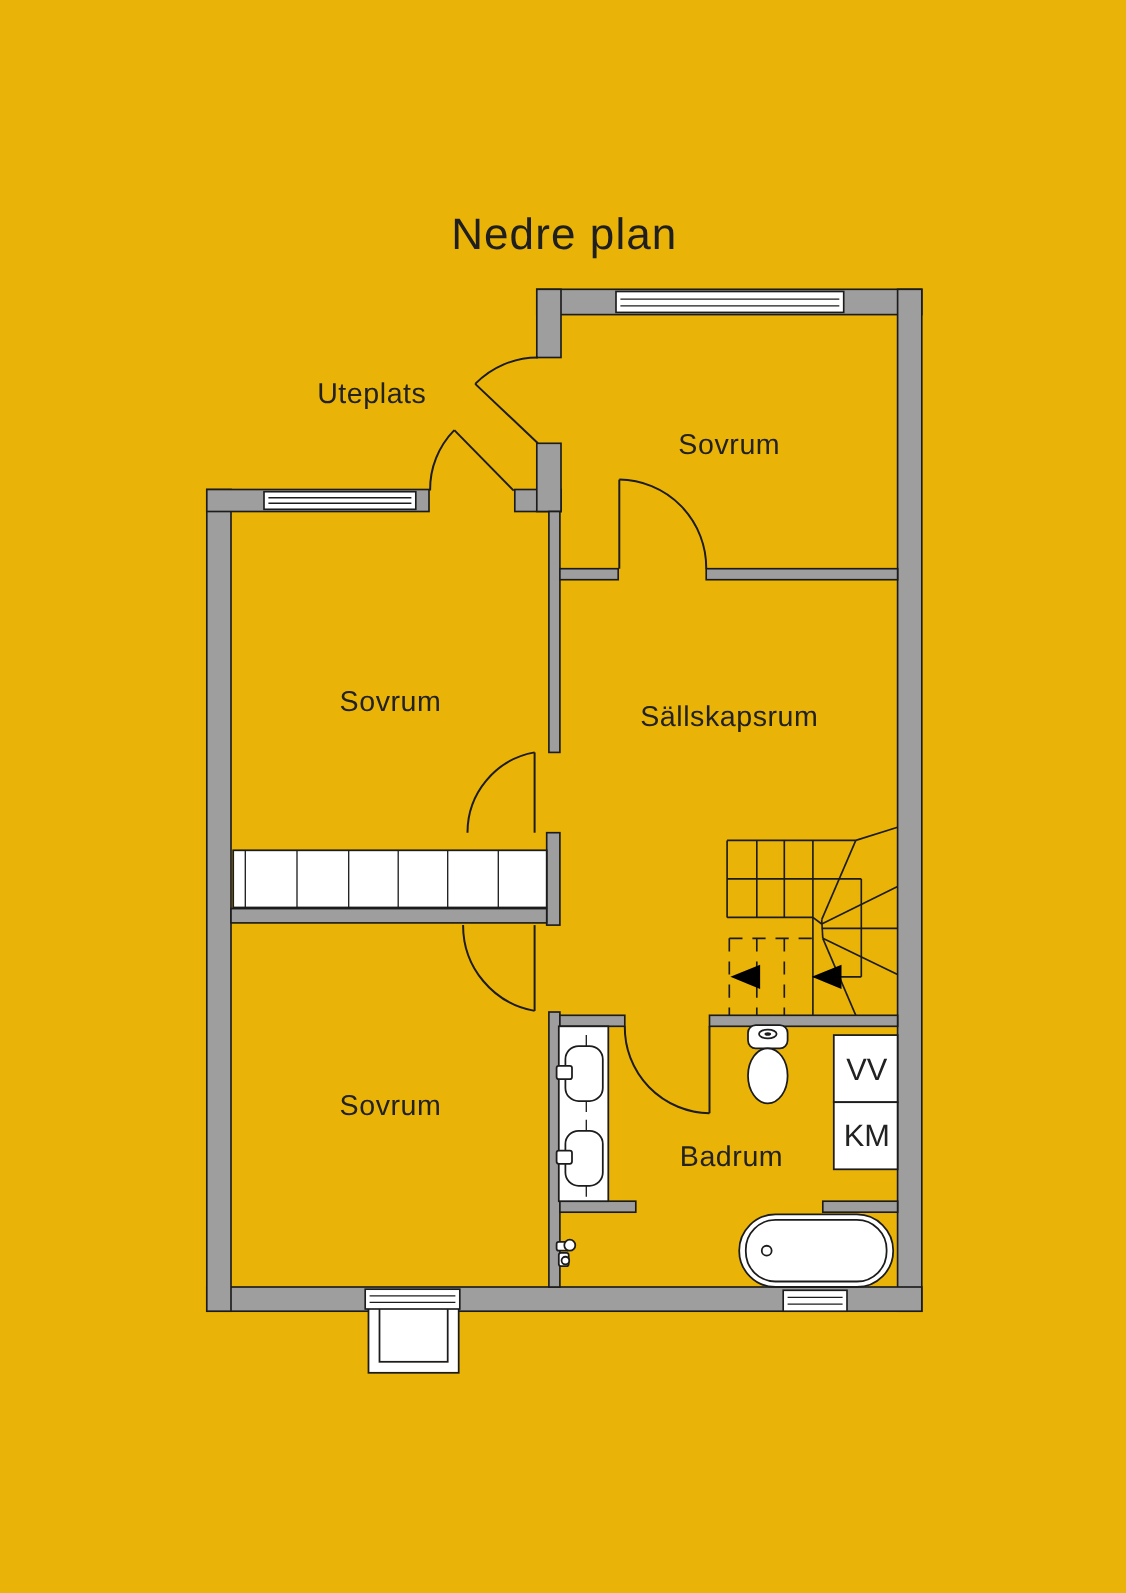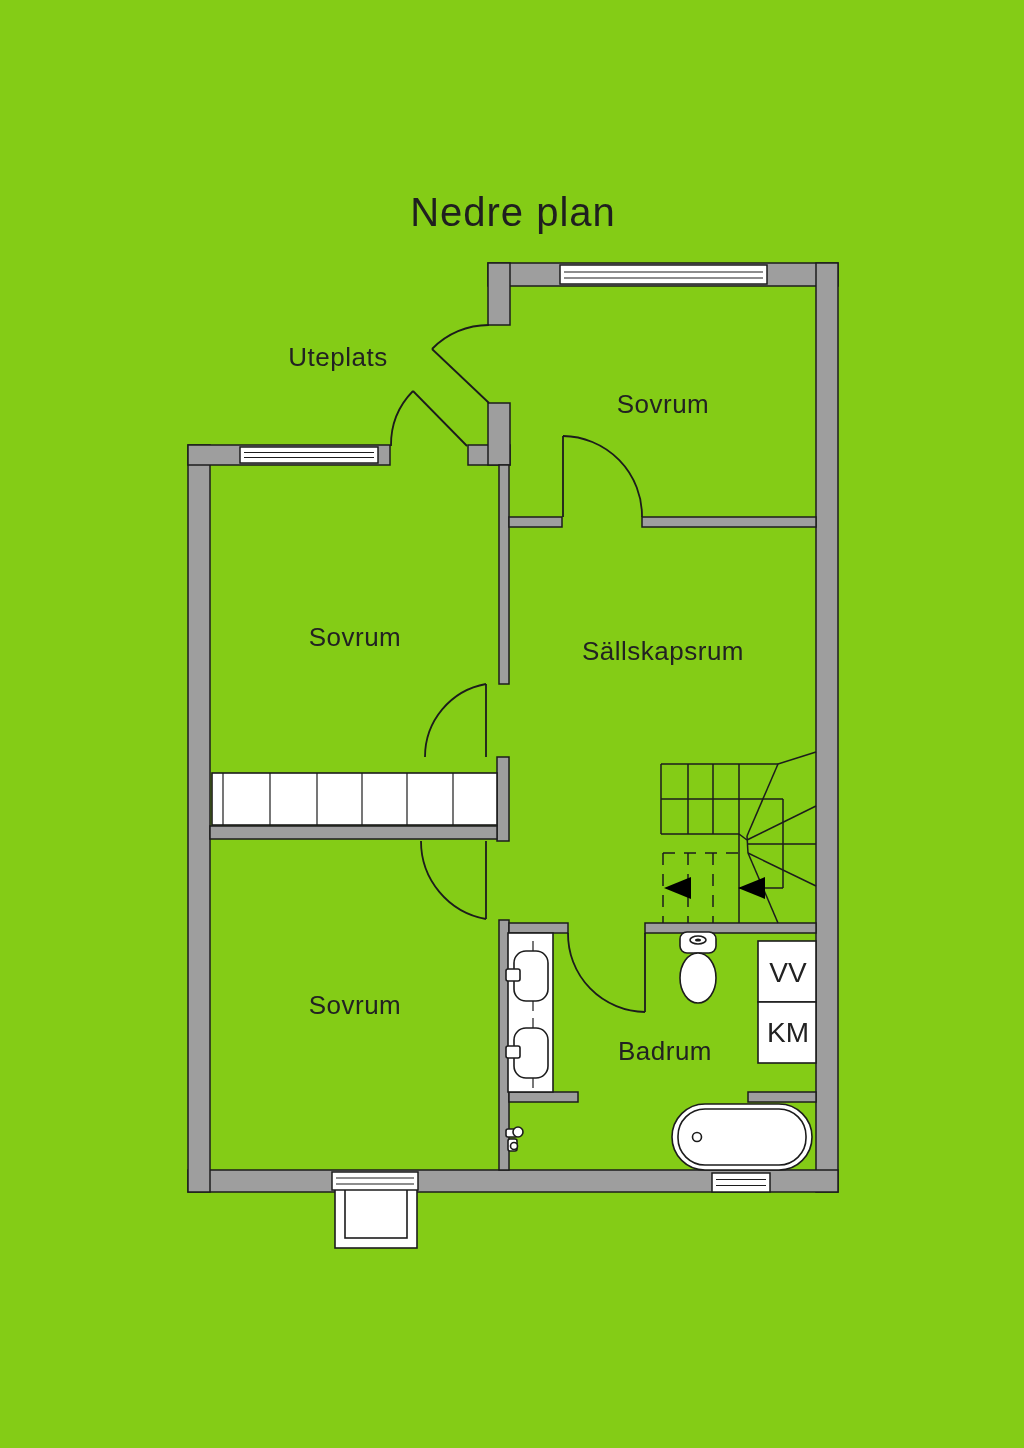--- a/index.html
+++ b/index.html
@@ -3,21 +3,21 @@
 <meta charset="utf-8">
 <style>
   html, body {
     margin: 0;
     padding: 0;
     background: #ffffff;
   }
   .page {
     width: 1024px;
     height: 1448px;
-    background: #84cc16;
+    background: #eab308;
     position: relative;
     font-family: "Liberation Sans", sans-serif;
   }
   svg { display: block; }
   .plan-title {
     font-size: 40px;
     letter-spacing: 1px;
     fill: #1f1f1f;
   }
   .room-label {

